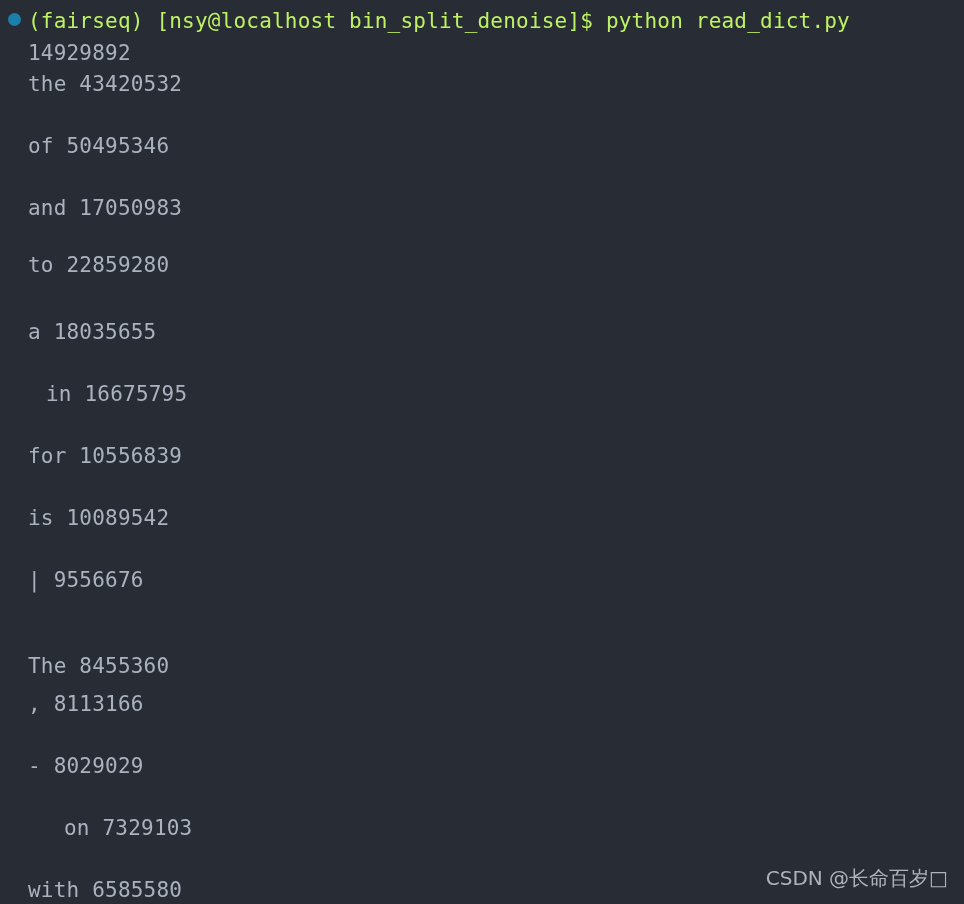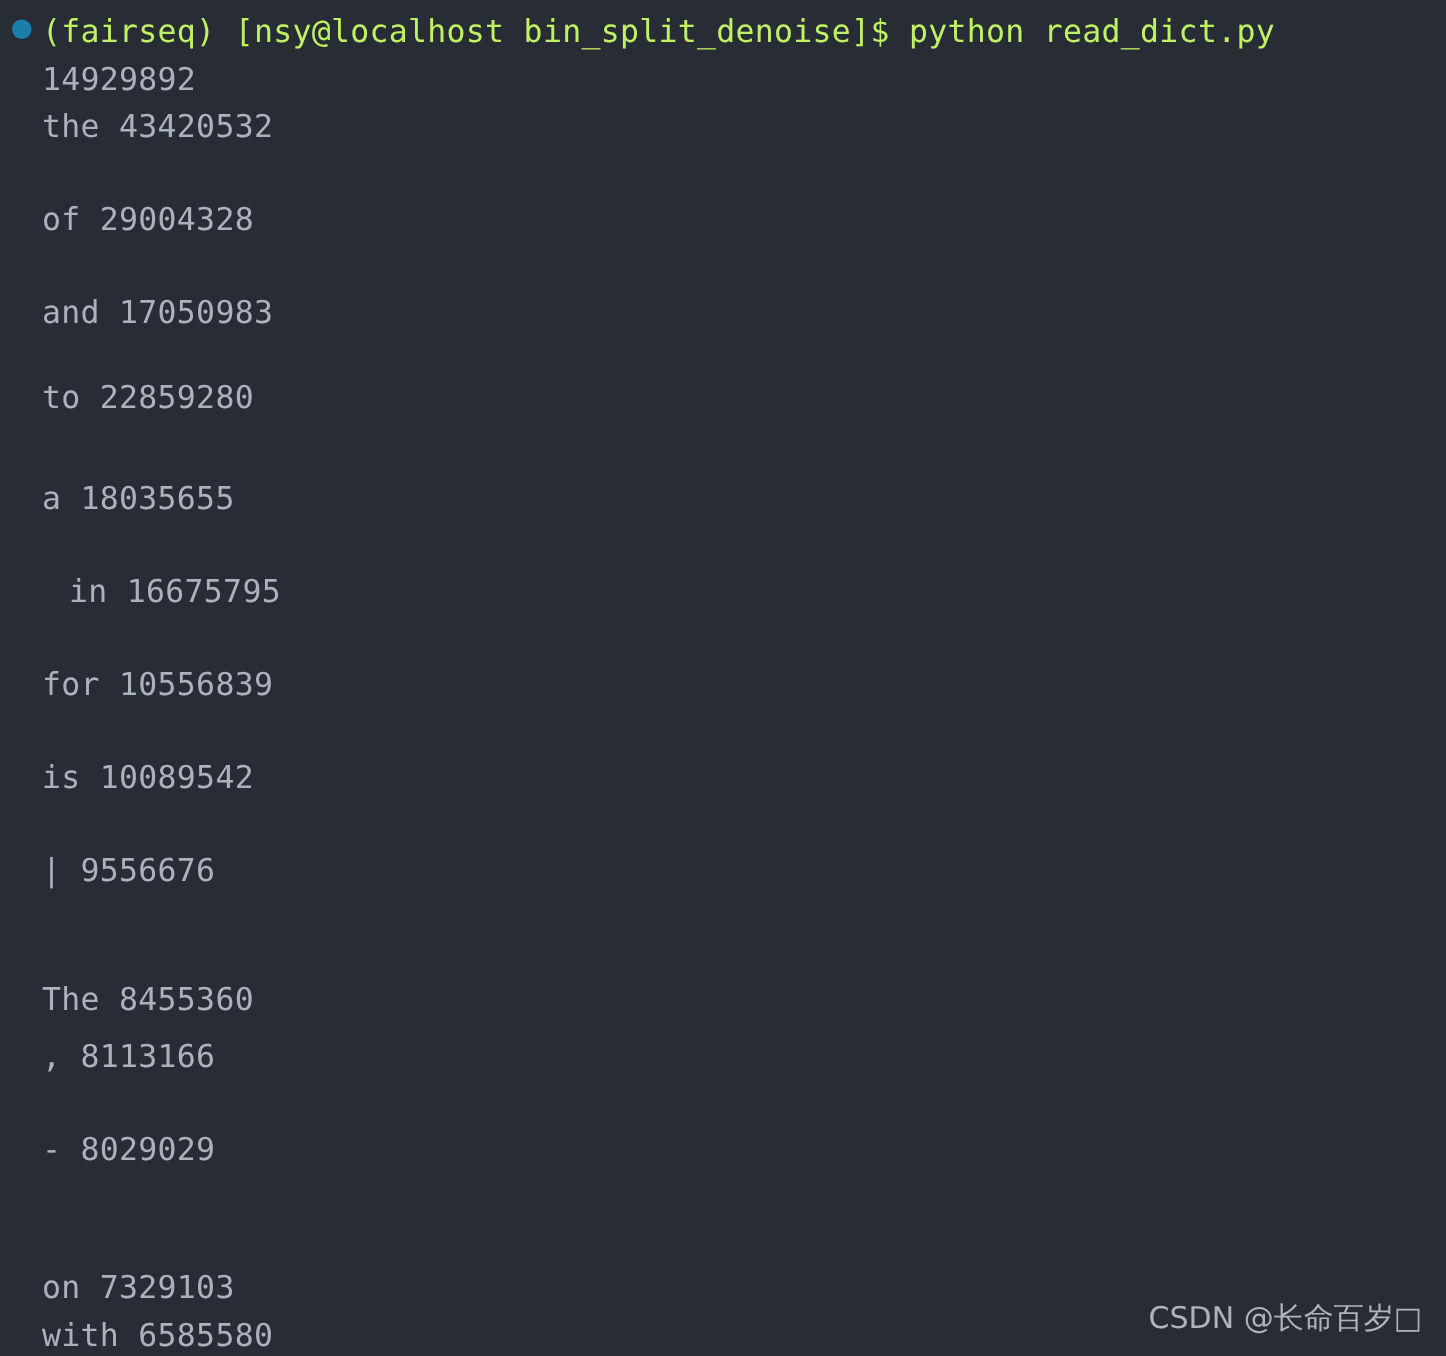--- a/index.html
+++ b/index.html
@@ -72,30 +72,30 @@
 
 <div id="terminal">
 
   <div class="status-dot"></div>
 
   <div class="lines">
 
   <div class="line prompt" style="top: 8px;">(fairseq) [nsy@localhost bin_split_denoise]$ python read_dict.py</div>
       <div class="line" style="top: 40px;">14929892</div>
       <div class="line" style="top: 71px;">the 43420532</div>
-      <div class="line" style="top: 133px;">of 29004328</div>
+      <div class="line" style="top: 133px;">of 50495346</div>
       <div class="line" style="top: 195px;">and 17050983</div>
       <div class="line" style="top: 252px;">to 22859280</div>
       <div class="line" style="top: 319px;">a 18035655</div>
       <div class="line" style="top: 381px; margin-left: 18px;">in 16675795</div>
       <div class="line" style="top: 443px;">for 10556839</div>
       <div class="line" style="top: 505px;">is 10089542</div>
       <div class="line" style="top: 567px;">| 9556676</div>
       <div class="line" style="top: 629px; margin-top: 24px;">The 8455360</div>
       <div class="line" style="top: 691px;">, 8113166</div>
       <div class="line" style="top: 753px;">- 8029029</div>
-      <div class="line" style="top: 845px;">on 7329103</div>
+      <div class="line" style="top: 815px; margin-left: 36px;">on 7329103</div>
       <div class="line" style="top: 877px;">with 6585580</div>
     </div>
 
   <div class="watermark">CSDN @长命百岁□</div>
 
 </div>
 
 </body></html>

